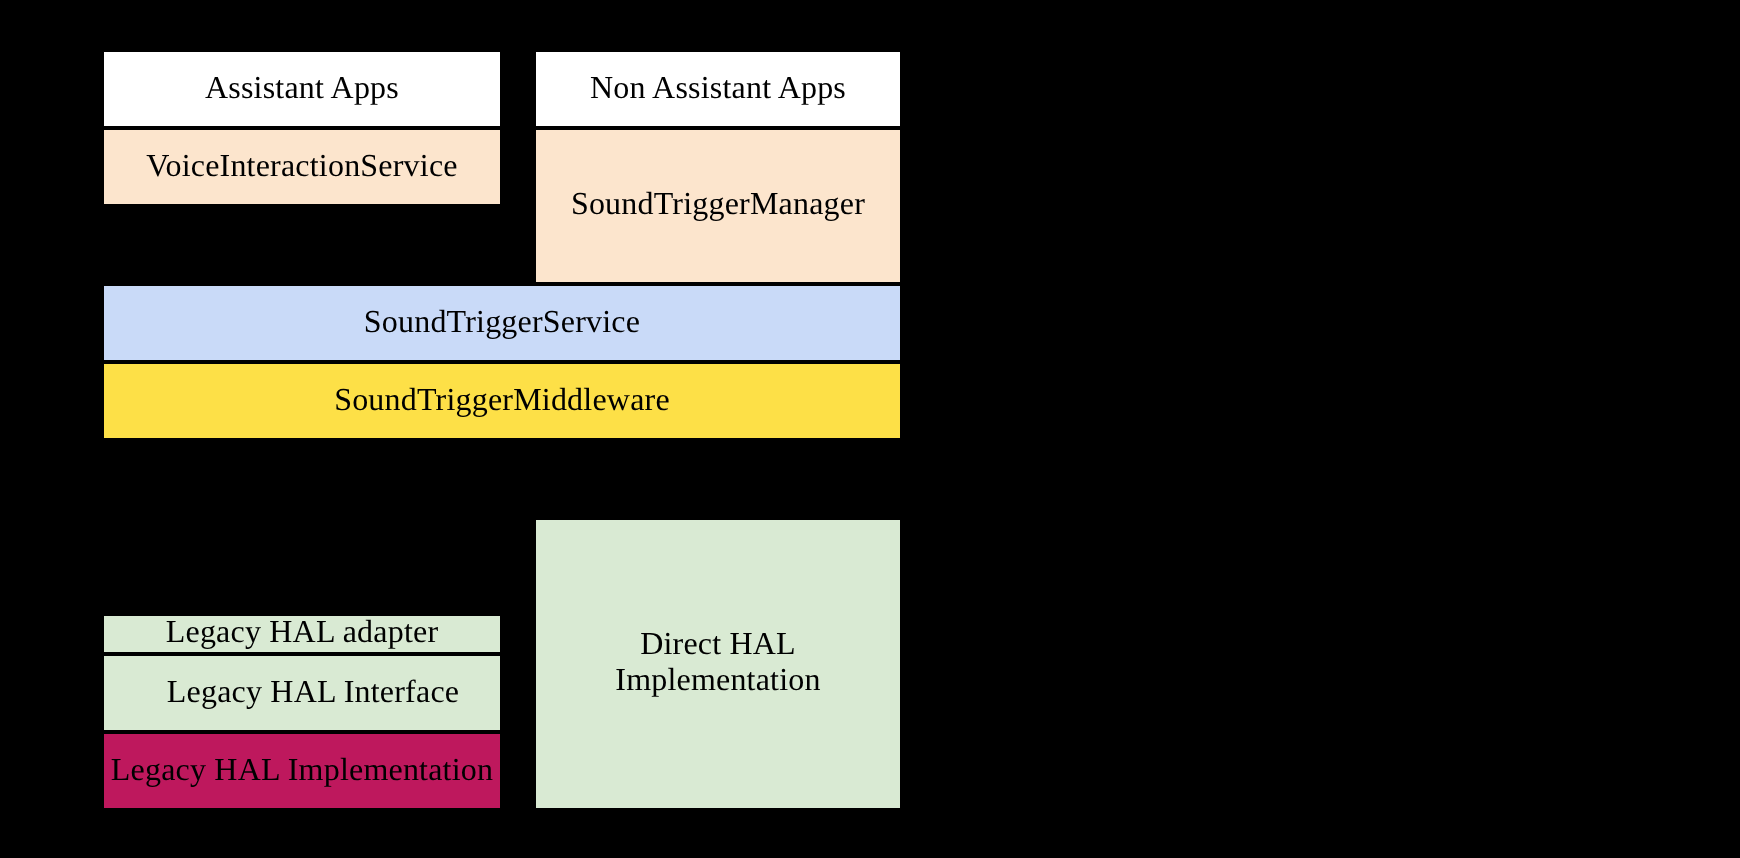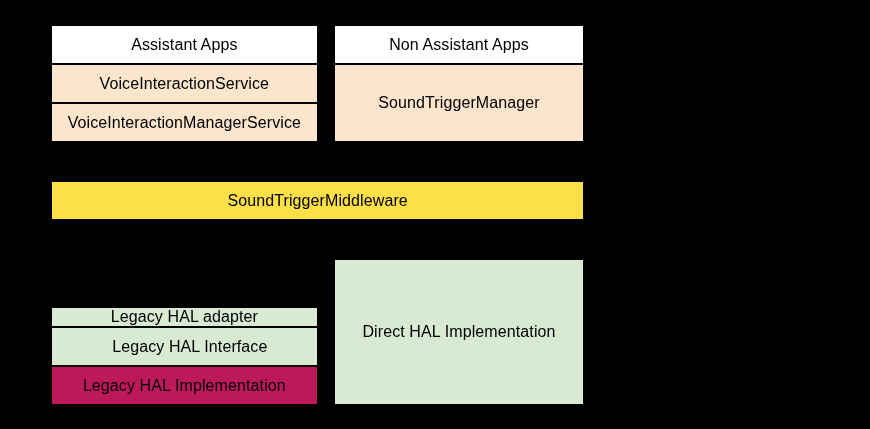--- a/index.html
+++ b/index.html
@@ -18,25 +18,26 @@
     background: #000000;
   }
   .diagram-table {
     position: absolute;
     left: 52px;
     top: 26px;
     width: 798px;
     height: 378px;
     background: #000000; 
     display: grid;
-    grid-template-columns: 1fr 1fr 1fr;
+    grid-template-columns: 1fr 1fr 1fr 1fr;
     grid-template-rows: repeat(9, 1fr);
     gap: 2px;
     padding: 0;
     box-sizing: border-box;
+    font-family: Liberation Serif, serif;
   }
   .cell {
     display: flex;
     align-items: center;
     justify-content: center;
     color: #000000;
     font-size: 16px;
     letter-spacing: 0.1px;
     text-align: center;
     background: #ffffff;
@@ -63,22 +64,22 @@
   <div class="diagram-table">
 
     <div class="cell c1 r1" style="background: rgb(255, 255, 255);">Assistant Apps</div>
 
     <div class="cell c2 r1" style="background: rgb(255, 255, 255);">Non Assistant Apps</div>
 
     <div class="cell c2 span-r2-3" style="background: rgb(252, 229, 205);">SoundTriggerManager</div>
 
     <div class="cell c1 r2" style="background: rgb(252, 229, 205);">VoiceInteractionService</div>
 
-    <div class="cell c1 r3" style="background: rgb(252, 229, 205);">VoiceInteractionManagerService</div>
 
+    <div class="cell span-cols r4" style="background: rgb(201, 218, 248);">SoundTriggerService</div>
 
     <div class="cell span-cols r5" style="background: #fde047;">SoundTriggerMiddleware</div>
 
 
     <div class="cell c1 r7" style="background: rgb(217, 234, 211); margin-top: 48px;">Legacy HAL adapter</div>
 
     <div class="cell c2 span-r7-9" style="background: rgb(217, 234, 211);">Direct HAL Implementation</div>
 
     <div class="cell c1 r8" style="background: rgb(217, 234, 211); padding-left: 11px;">Legacy HAL Interface</div>
 

